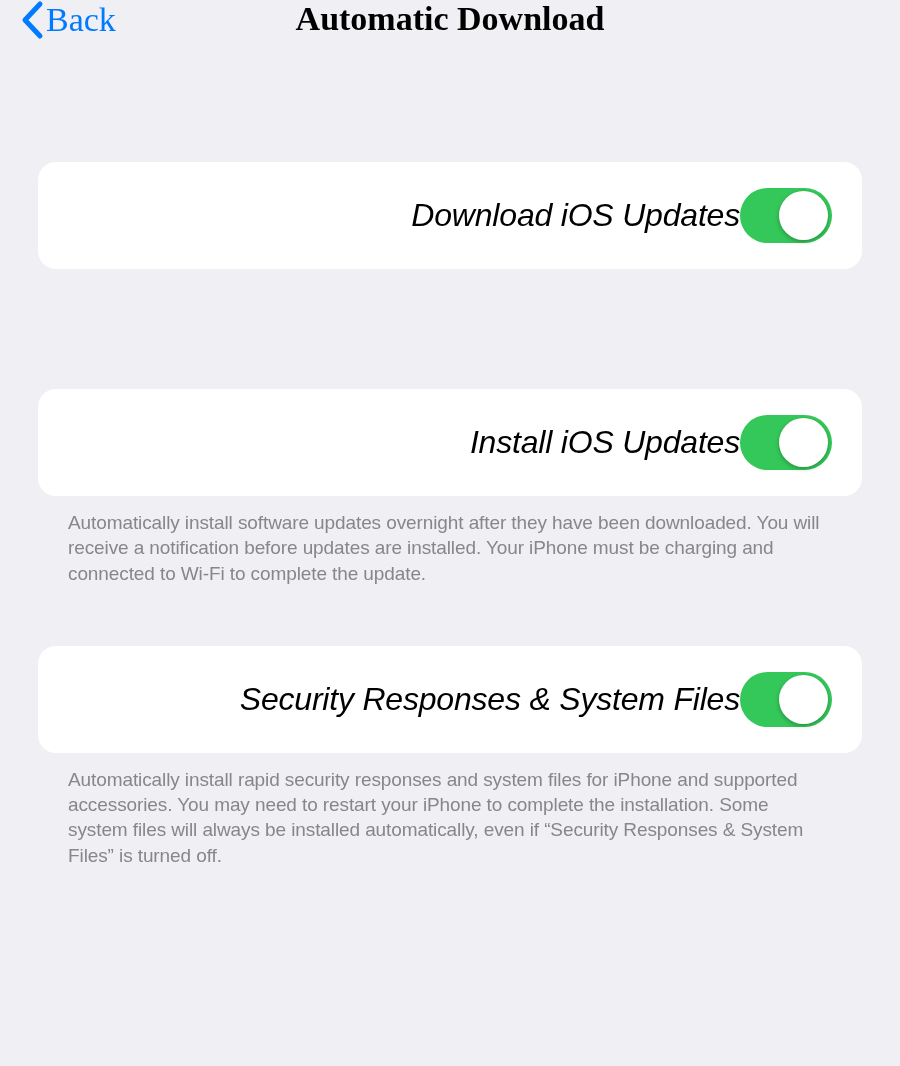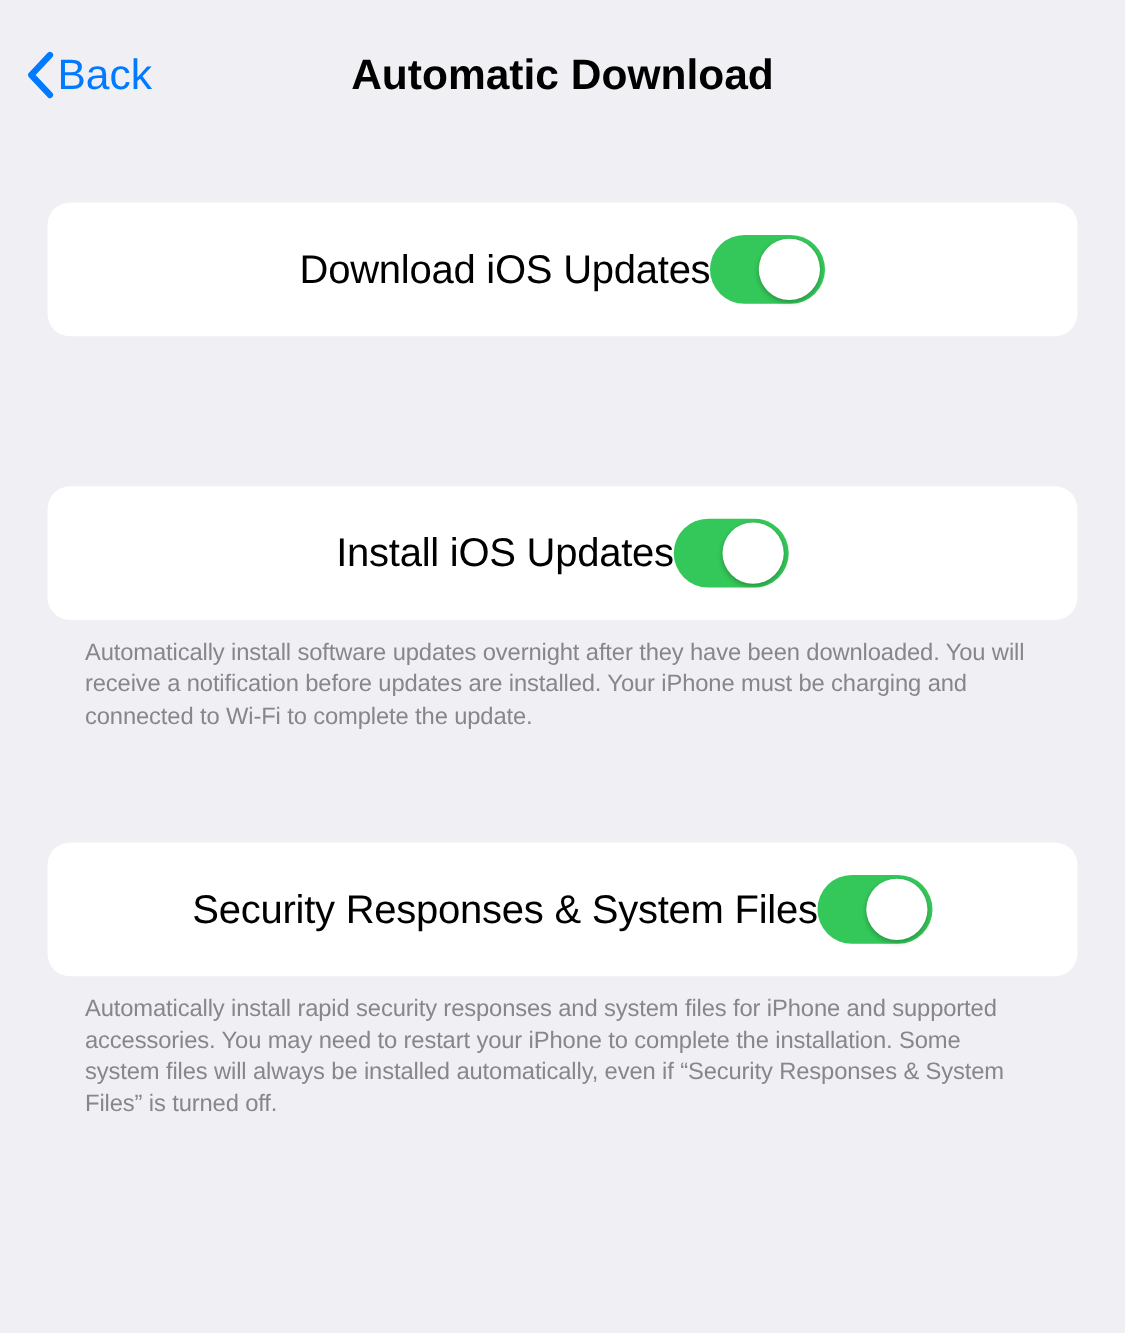--- a/index.html
+++ b/index.html
@@ -10,25 +10,26 @@
     body {
       font-family: -apple-system, "SF Pro Text", "Helvetica Neue", Helvetica, Arial, sans-serif;
       background: #efeff4;
       width: 900px;
       height: 1066px;
       overflow: hidden;
       -webkit-font-smoothing: antialiased;
     }
     .navbar {
       display: flex;
-      align-items: flex-end;
+      align-items: flex-start;
       justify-content: center;
       position: relative;
       height: 80px;
       padding: 0 20px;
+      font-family: Liberation Serif, serif;
     }
     .back-button {
       position: absolute;
       left: 20px;
       display: flex;
       align-items: center;
       gap: 2px;
       color: #007aff;
       font-size: 34px;
       font-weight: 400;
@@ -49,29 +50,30 @@
     .section-group {
       padding: 0 38px;
     }
     .section-group.first {
       margin-top: 82px;
     }
     .section-group.second {
       margin-top: 120px;
     }
     .section-group.third {
-      margin-top: 88px;
+      margin-top: 60px;
     }
     .setting-cell {
       background: #fff;
       border-radius: 18px;
       padding: 26px 30px;
       display: flex;
       align-items: center;
-      justify-content: center;
+      justify-content: flex-end;
+      font-style: italic;
     }
     .setting-label {
       font-size: 32px;
       font-weight: 400;
       color: #000;
       letter-spacing: -0.2px;
     }
     .toggle {
       position: relative;
       width: 92px;

